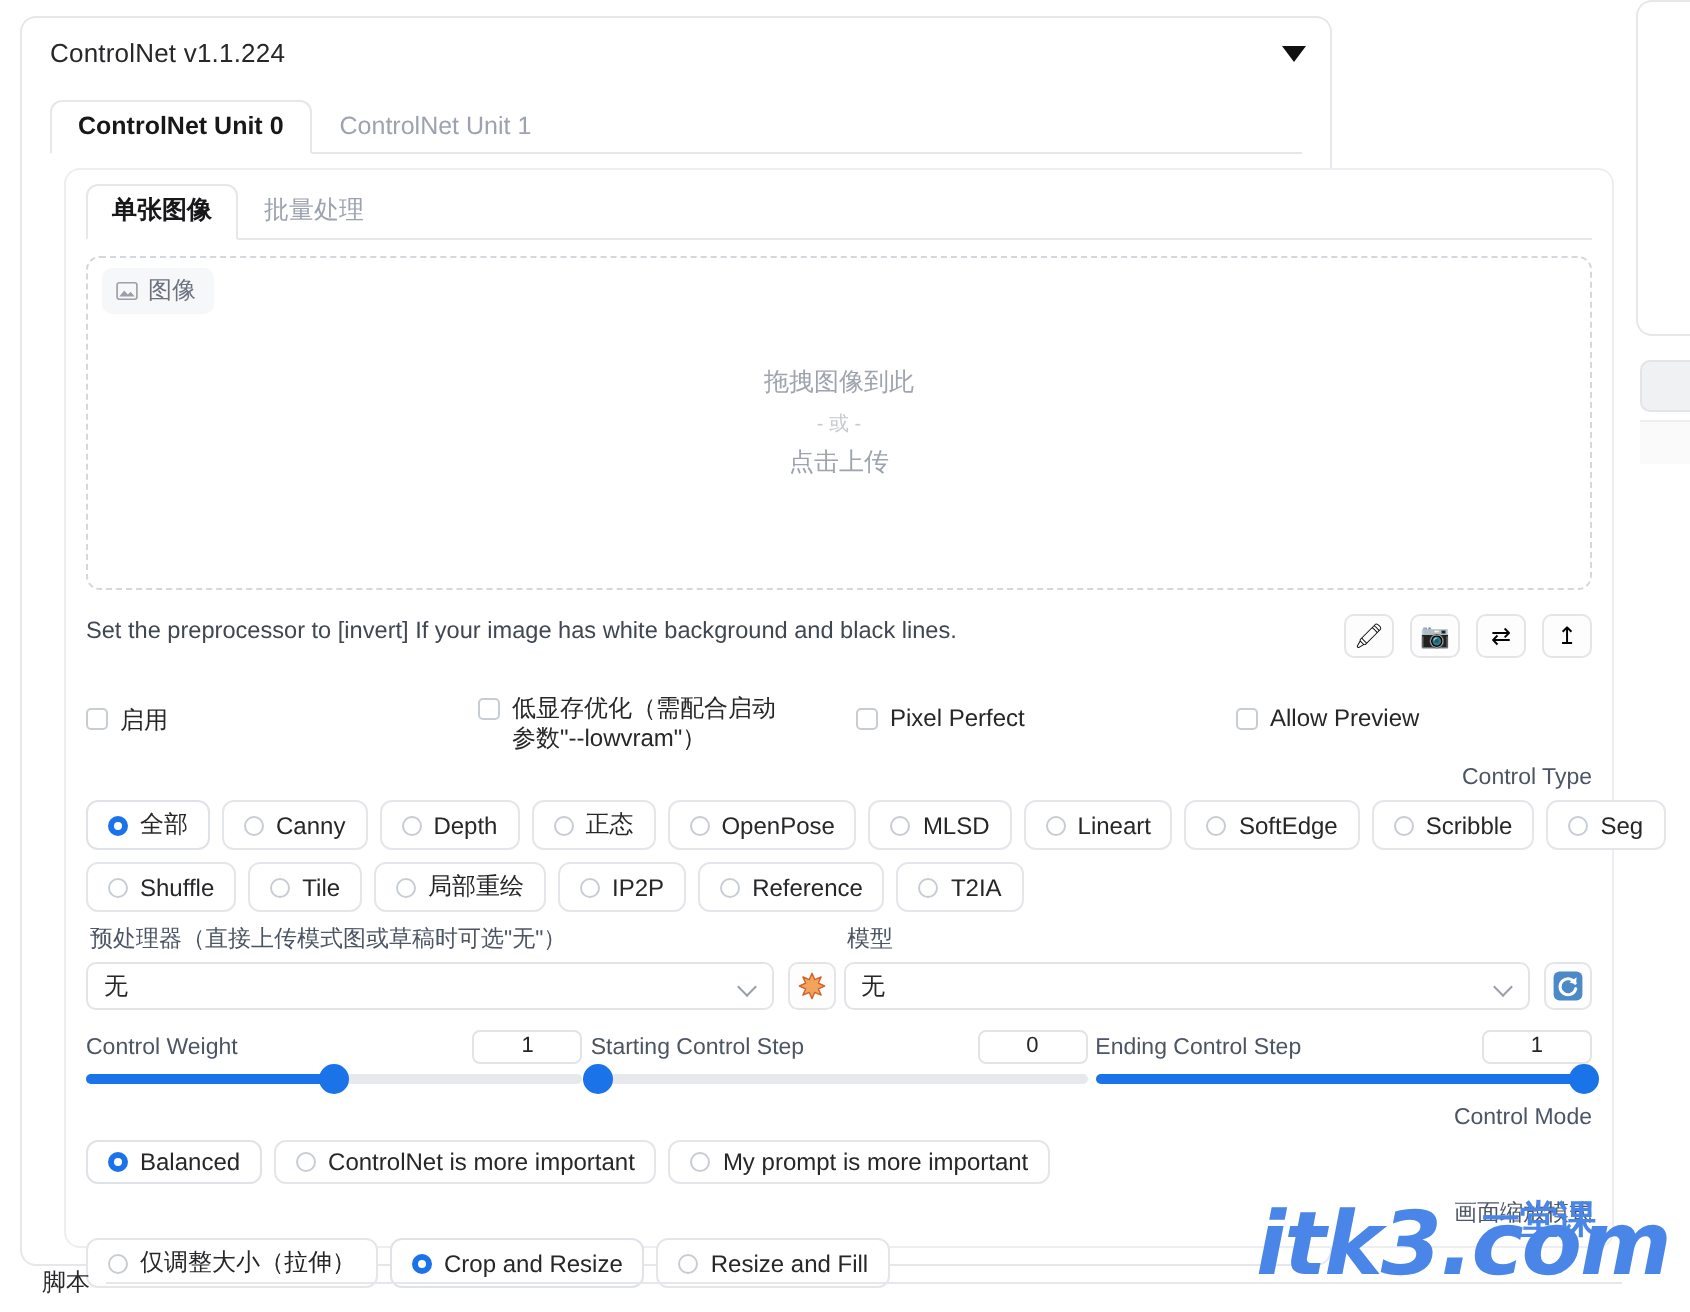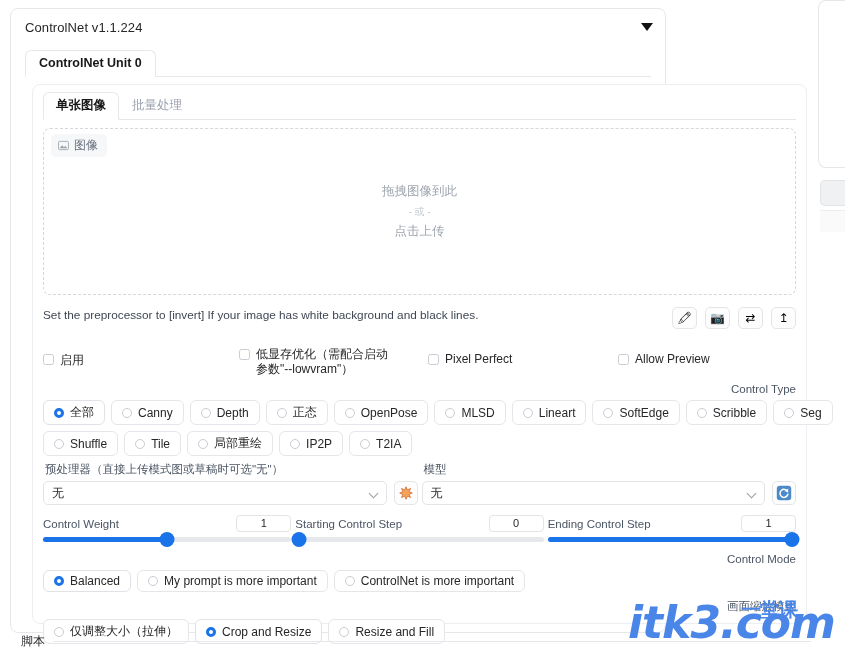--- a/index.html
+++ b/index.html
@@ -403,20 +403,21 @@
 
 <div class="panel">
 
   <div class="panel-header">
     <span class="panel-title">ControlNet v1.1.224</span>
     <div class="collapse-arrow"></div>
   </div>
 
   <div class="unit-tabs">
     <div class="unit-tab active">ControlNet Unit 0</div>
+    <div class="unit-tab">ControlNet Unit 1</div>
   </div>
 
   <div class="inner-card">
 
     <div class="sub-tabs">
       <div class="sub-tab active">单张图像</div>
       <div class="sub-tab">批量处理</div>
     </div>
 
     <div class="dropzone-wrap">
@@ -523,20 +524,24 @@
         <div class="pill">
           <span class="radio"></span>
           <span>局部重绘</span>
         </div>
         <div class="pill">
           <span class="radio"></span>
           <span>IP2P</span>
         </div>
         <div class="pill">
           <span class="radio"></span>
+          <span>Reference</span>
+        </div>
+        <div class="pill">
+          <span class="radio"></span>
           <span>T2IA</span>
         </div>
       </div>
     </div>
 
     <div class="dd-row">
       <div class="dd-col left">
         <div class="dd-label">预处理器（直接上传模式图或草稿时可选"无"）</div>
         <div class="dd-line">
           <div class="select">
@@ -603,25 +608,25 @@
 
     <div class="cm-wrap">
       <div class="group-label">Control Mode</div>
       <div class="pill-row">
         <div class="pill selected">
           <span class="radio on"></span>
           <span>Balanced</span>
         </div>
         <div class="pill">
           <span class="radio"></span>
+          <span>ControlNet is more important</span>
+        </div>
+        <div class="pill">
+          <span class="radio"></span>
           <span>My prompt is more important</span>
-        </div>
-        <div class="pill">
-          <span class="radio"></span>
-          <span>ControlNet is more important</span>
         </div>
       </div>
     </div>
 
     <div class="rs-wrap">
       <div class="group-label">画面缩放模式</div>
       <div class="pill-row">
         <div class="pill">
           <span class="radio"></span>
           <span>仅调整大小（拉伸）</span>

